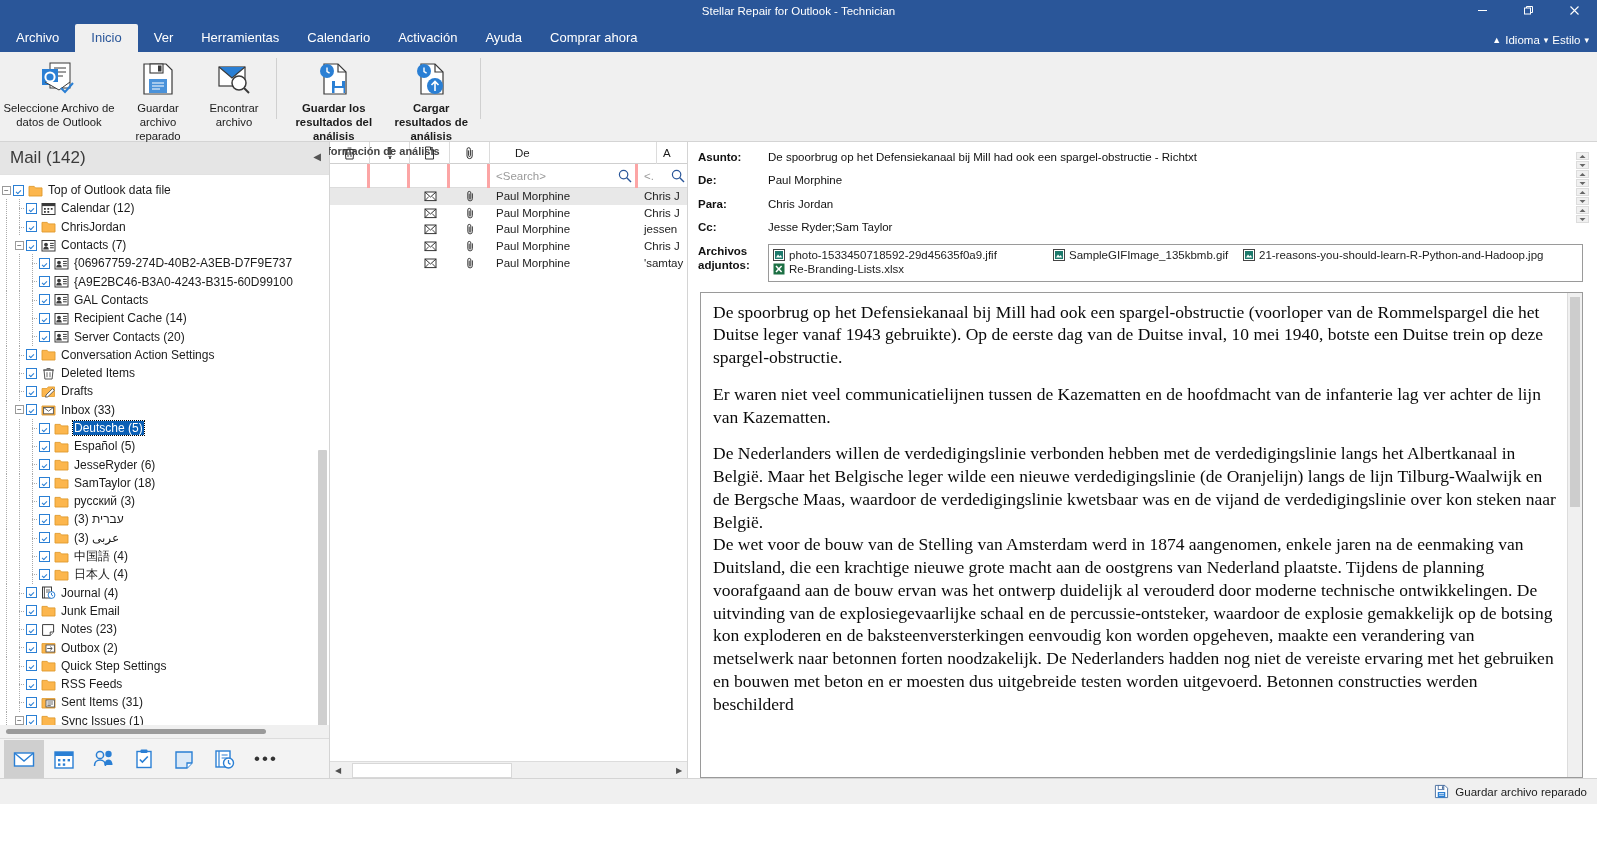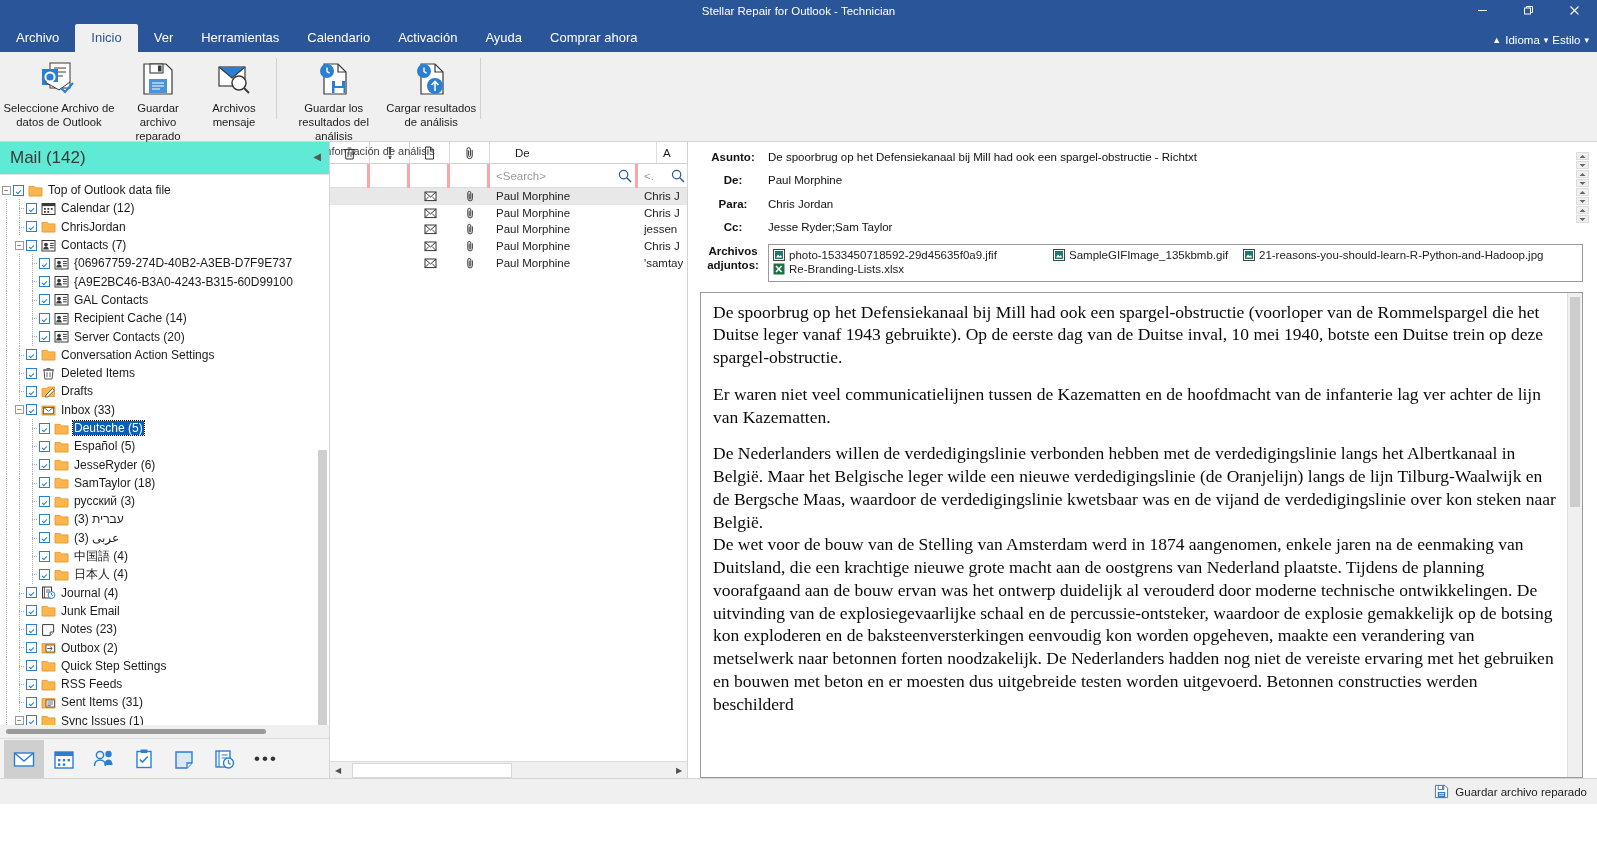--- a/index.html
+++ b/index.html
@@ -57,21 +57,21 @@
   }
   .rbtn .cap{ font-size:11.3px; line-height:1.22; color:#1b1b1b; }
   .rbtn svg{ display:block; }
 
   
   .main{ display:flex; height:636px; }
 
   
   .sidebar{ width:330px; border-right:1px solid #d4d4d4; display:flex; flex-direction:column; background:#fff; }
   .mail-head{
-    height:33px; background:#5eead4; display:flex; align-items:center;
+    height:33px; background:#e5e5e5; display:flex; align-items:center;
     padding:0 10px; position:relative; border-bottom:1px solid #e2e2e2;
   }
   .mail-head .t{ font-size:17px; color:#3a3a3a; }
   .mail-head .collapse{ position:absolute; right:8px; top:9px; font-size:10px; color:#555; cursor:default; }
   .tree-wrap{ flex:1; overflow:hidden; position:relative; background:#fff; }
   .tree{ padding:6px 0 0 0; font-size:12px; }
   .tnode{ display:flex; align-items:center; height:18.3px; white-space:nowrap; cursor:default; }
   .tw{ width:13px; display:flex; align-items:center; justify-content:center; flex:0 0 13px; }
   .expander{
     width:9px; height:9px; border:1px solid #9a9a9a; background:#fff;
@@ -149,21 +149,21 @@
     display:flex; align-items:center;
   }
   .hsbtn{ width:16px; height:15px; display:flex; align-items:center; justify-content:center;
     background:#f0f0f0; font-size:8px; color:#505050; cursor:default; }
   .hstrack{ flex:1; height:15px; background:#f0f0f0; position:relative; }
   .hsthumb{ position:absolute; left:6px; top:0; width:160px; height:15px; background:#fff; border:1px solid #d8d8d8; }
 
   
   .reading{ flex:1; display:flex; flex-direction:column; background:#fff; position:relative; }
   .rp-head{ padding:8px 0 6px 10px; position:relative; }
-  .hrow{ display:flex; margin-bottom:9px; align-items:flex-start;text-align:center; }
+  .hrow{ display:flex; margin-bottom:9px; align-items:flex-start; }
   .hlab{ width:70px; flex:0 0 70px; font-weight:bold; font-size:11.5px; color:#111; line-height:1.25; }
   .hval{ font-size:11.5px; color:#111; line-height:1.25; }
   .spin{
     position:absolute; right:8px; width:13px; display:flex; flex-direction:column; gap:1px;
   }
   .spbtn{ width:13px; height:8px; background:#f0f0f0; border:1px solid #dcdcdc;
     display:flex; align-items:center; justify-content:center; cursor:default; }
   .spbtn svg{ display:block; }
   .att-box{
     border:1px solid #9a9a9a; margin-right:14px; padding:3px 4px 4px;
@@ -259,29 +259,29 @@
         <span class="cap">Guardar archivo reparado</span>
       </div>
       <div class="rbtn" style="width:72px;">
         <svg width="38" height="38" viewBox="0 0 38 38">
           <rect x="4" y="7" width="26" height="19" fill="#fff" stroke="#3a3a3a" stroke-width="1.2"></rect>
           <path d="M4 7 L17 18 L30 7 Z" fill="#2a7fd4"></path>
           <path d="M4 7 L17 18 L30 7" fill="none" stroke="#3a3a3a" stroke-width="1.1"></path>
           <circle cx="24" cy="23" r="7" fill="#fff" stroke="#3a3a3a" stroke-width="1.5"></circle>
           <path d="M29 28 L34 33" stroke="#3a3a3a" stroke-width="2"></path>
         </svg>
-        <span class="cap">Archivos mensaje</span>
+        <span class="cap">Encontrar archivo</span>
       </div>
     </div>
     <div class="ribbon-grp-label" style="padding-left:34px;">Inicio</div>
   </div>
 
   <div class="ribbon-sep"></div>
 
-  <div class="ribbon-group" style="width:203px;">
+  <div class="ribbon-group" style="width:203px;font-weight:bold;">
     <div class="ribbon-row" style="padding-left:8px;">
       <div class="rbtn" style="width:98px;">
         <svg width="38" height="38" viewBox="0 0 38 38">
           <path d="M9 4 h14 l8 8 v22 h-22 z" fill="#fff" stroke="#3a3a3a" stroke-width="1.2"></path>
           <path d="M23 4 v8 h8" fill="none" stroke="#3a3a3a" stroke-width="1.2"></path>
           <circle cx="12" cy="11" r="7" fill="#2a7fd4"></circle>
           <path d="M12 7.5 v4 l2.6 1.6" stroke="#fff" stroke-width="1.4" fill="none"></path>
           <rect x="17" y="21" width="13" height="12" fill="#2a7fd4"></rect>
           <rect x="20" y="21" width="7" height="5" fill="#fff"></rect>
           <rect x="19.5" y="28" width="9" height="5" fill="#fff"></rect>

